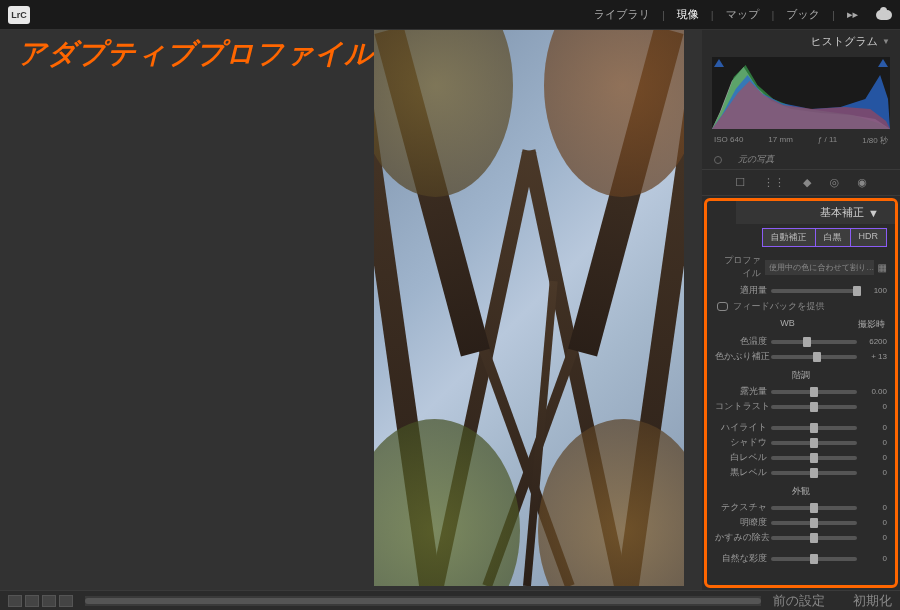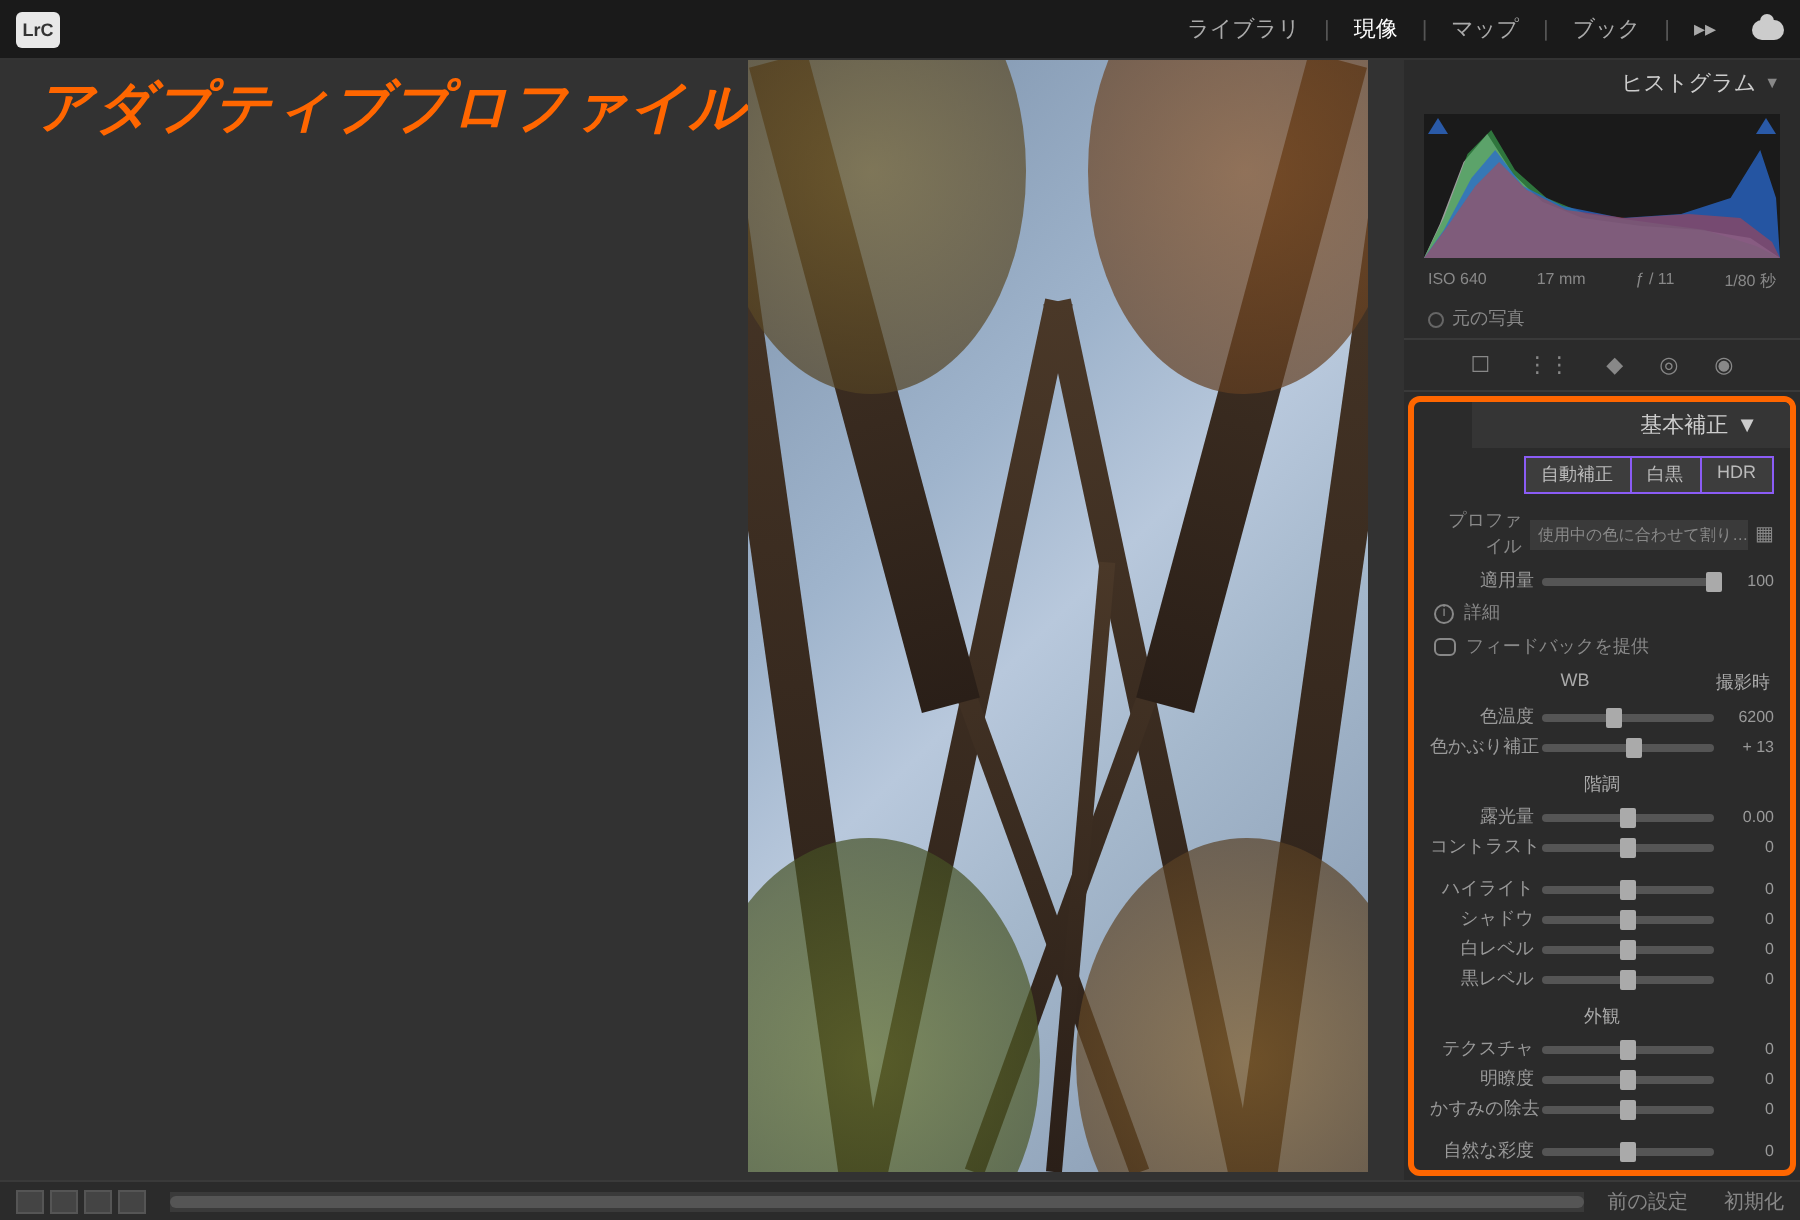--- a/index.html
+++ b/index.html
@@ -24,21 +24,21 @@
   .foliage { position: absolute; border-radius: 50%; opacity: 0.7; }
 
   .sidebar { width: 198px; background: #2b2b2b; display: flex; flex-direction: column; font-size: 10px; }
   .panel-header { background: #2b2b2b; color: #ccc; padding: 4px 10px; font-size: 11px; display: flex; justify-content: flex-end; align-items: center; gap: 4px; }
   .panel-header .caret { font-size: 8px; color: #888; }
   .histogram { height: 72px; margin: 4px 10px; background: #1a1a1a; position: relative; overflow: hidden; }
   .hist-tri { position: absolute; top: 2px; width: 0; height: 0; border-left: 5px solid transparent; border-right: 5px solid transparent; border-bottom: 8px solid #2a5aa8; }
   .hist-tri.l { left: 2px; } .hist-tri.r { right: 2px; }
   .hist-svg { position: absolute; bottom: 0; left: 0; width: 100%; height: 100%; }
   .meta-row { display: flex; justify-content: space-between; padding: 2px 12px 4px 12px; font-size: 8px; color: #888; }
-  .orig-row { padding: 3px 12px; font-size: 9px; color: #888; display: flex; align-items: center; gap: 4px; }
+  .orig-row { padding: 3px 12px; font-size: 9px; color: #888; display: flex; align-items: center; gap: 16px; font-style: italic; }
   .circle-off { width: 8px; height: 8px; border: 1px solid #666; border-radius: 50%; display: inline-block; }
   .tool-row { display: flex; justify-content: center; gap: 18px; padding: 6px 0; color: #888; font-size: 11px; border-top: 1px solid #3a3a3a; border-bottom: 1px solid #3a3a3a; }
   .tool-row span { cursor: pointer; }
 
   .highlight-box { border: 3px solid #ff6600; border-radius: 6px; margin: 2px 2px 2px 2px; flex: 1; overflow: hidden; display: flex; flex-direction: column; }
   .basic-header { background: #353535; padding: 4px 16px; text-align: right; font-size: 11px; display: flex; justify-content: flex-end; align-items: center; gap: 4px; margin-left: 29px; }
   .seg-row { display: flex; justify-content: flex-end; gap: 0; padding: 4px 8px; }
   .seg { font-size: 9px; padding: 2px 8px; background: #3d3d3d; color: #bbb; border: 1px solid #8b5cf6; cursor: pointer; }
   .seg + .seg { border-left: none; }
   .profile-row { display: flex; align-items: center; padding: 3px 8px; font-size: 9px; color: #888; gap: 4px; }
@@ -57,21 +57,21 @@
   .wb-row { display: flex; justify-content: space-between; padding: 3px 10px; font-size: 9px; color: #aaa; }
   .info-row { display: flex; align-items: center; gap: 5px; padding: 2px 10px; font-size: 9px; color: #888; }
   .info-icon { width: 10px; height: 10px; border: 1px solid #888; border-radius: 50%; font-size: 7px; display: flex; align-items: center; justify-content: center; }
   .bubble-icon { width: 11px; height: 9px; border: 1px solid #888; border-radius: 3px; position: relative; }
 
   .bottombar { height: 20px; display: flex; align-items: center; background: #2b2b2b; border-top: 1px solid #3a3a3a; padding: 0 8px; }
   .view-icons { display: flex; gap: 3px; }
   .view-icons span { width: 14px; height: 12px; background: #444; font-size: 8px; border: 1px solid #555; }
   .scrollbar-h { flex: 1; height: 10px; background: #3a3a3a; margin: 0 12px; position: relative; }
   .scrollbar-h::before { content: ''; position: absolute; left: 0; right: 0; top: 2px; height: 6px; background: #555; border-radius: 3px; }
-  .bottom-right { display: flex; gap: 18px; font-size: 10px; color: #888; }
+  .bottom-right { display: flex; gap: 28px; font-size: 13px; color: #888; }
 </style>
 </head>
 <body>
 
 <div class="topbar">
   <div class="logo-box">LrC</div>
   <div class="topnav">
     <span>ライブラリ</span>
       <span class="sep">|</span>
     <span class="active">現像</span>
@@ -155,24 +155,20 @@
         <span class="grid-icon">▦</span>
       </div>
       <div class="slider-row">
         <span class="lbl">適用量</span>
         <span class="track">
             <span class="thumb" style="left:100%"></span>
           </span>
         <span class="num">100</span>
       </div>
       <div class="info-row">
-        <span class="info-icon">i</span>
-        <span>詳細</span>
-      </div>
-      <div class="info-row">
         <span class="bubble-icon"></span>
         <span>フィードバックを提供</span>
       </div>
 
       <div class="wb-row">
         <span style="flex:1; text-align:center;">WB</span>
         <span>撮影時</span>
       </div>
       <div class="slider-row">
         <span class="lbl">色温度</span>

